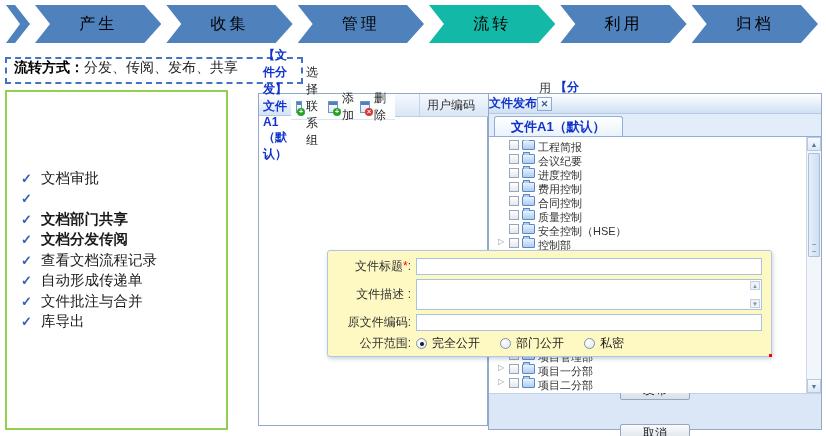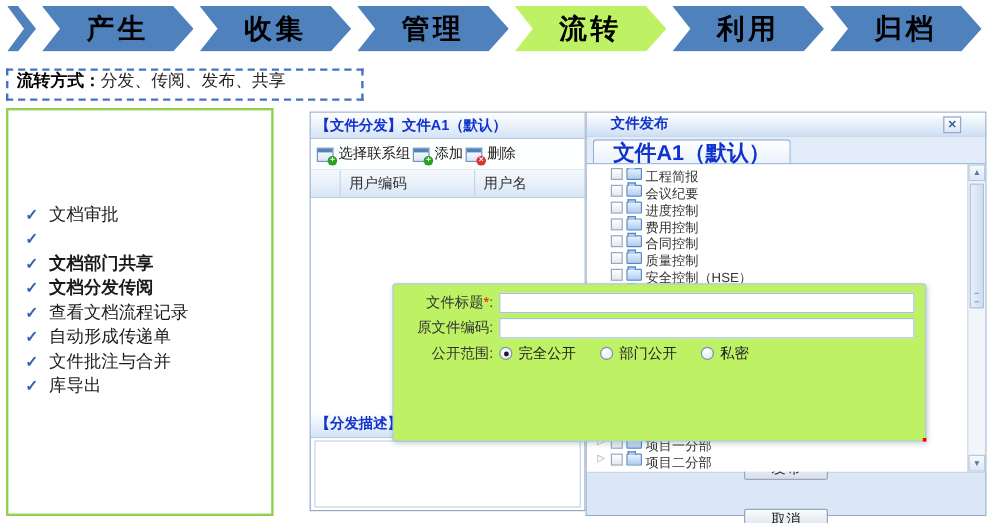--- a/index.html
+++ b/index.html
@@ -4,23 +4,23 @@
 <style>
   * { margin:0; padding:0; box-sizing:border-box; }
   body { background:#fff; font-family:"Liberation Sans", sans-serif; }
   #stage { position:relative; width:826px; height:436px; background:#fff; overflow:hidden; }
 
   
   .flow { position:absolute; left:6px; top:5px; width:812px; height:38px; display:flex; gap:5px; }
   .flow-lead { width:24px; height:38px; background:#4f81bd;
     clip-path:polygon(0 0,9px 0,100% 50%,9px 100%,0 100%,14px 50%); }
   .flow-step { flex:1; height:38px; background:#4f81bd; display:flex; align-items:center; justify-content:center;
-    font-size:23px; font-weight:bold; color:#000; letter-spacing:3px;
+    font-size:16px; font-weight:normal; color:#000; letter-spacing:3px;
     clip-path:polygon(0 0,calc(100% - 17px) 0,100% 50%,calc(100% - 17px) 100%,0 100%,15px 50%); }
-  .flow-step.active { background:#bef264; }
+  .flow-step.active { background:#14b8a6; }
 
   
   .note { position:absolute; left:5px; top:57px; width:298px; height:27px; border:2px dashed #4472c4;
     display:flex; align-items:flex-start; padding-left:7px; font-size:14px; color:#222; white-space:nowrap; }
   .note .prefix { font-weight:bold; color:#000; }
 
   
   .features { position:absolute; left:5px; top:90px; width:223px; height:340px; border:2px solid #92d050; background:#fff; }
   .features ul { list-style:none; margin-top:76px; padding-left:14px; }
   .features li { display:flex; align-items:center; gap:9px; height:20.5px; font-size:14.5px; color:#1a1a1a; }
@@ -29,21 +29,21 @@
 
   
   .titlebar { height:22px; background:linear-gradient(#ffffff,#d4e3f6); border-bottom:1px solid #b7c9e0;
     color:#1133cc; font-weight:bold; font-size:12px; display:flex; align-items:center; padding:0 4px; }
   .btn { min-width:58px; height:20px; background:linear-gradient(#fafbfc,#d8dfe9); border:1px solid #98a6bb;
     border-radius:2px; font-size:12px; color:#222; display:inline-flex; align-items:center; justify-content:center;
     padding:0 12px; cursor:default; }
 
   
   .dist { position:absolute; left:258px; top:93px; width:230px; height:333px; border:1px solid #93a9c8;
-    background:#fff; display:flex; flex-direction:column; }
+    background:#fff; display:flex; flex-direction:row; }
   .toolbar { height:26px; display:flex; align-items:center; gap:2px; padding:0 5px; background:#fdfefe;
     border-bottom:1px solid #dbe4f0; }
   .tool-btn { display:flex; align-items:center; gap:4px; font-size:12px; color:#222; }
   .tool-icon { position:relative; width:14px; height:12px; border:1px solid #6f94c4;
     background:linear-gradient(#ffffff,#dbe7f6); }
   .tool-icon::before { content:""; position:absolute; top:0; left:0; right:0; height:3px; background:#4f81bd; }
   .tool-icon::after { position:absolute; right:-4px; bottom:-4px; width:8px; height:8px; border-radius:50%;
     color:#fff; font-size:7px; line-height:8px; text-align:center; font-weight:bold; }
   .tool-icon.add::after { content:"+"; background:#27a427; }
   .tool-icon.del::after { content:"\00d7"; background:#d93535; }
@@ -53,28 +53,28 @@
   .gcol1 { width:112px; border-right:1px solid #c3d4e8; display:flex; align-items:center; padding-left:7px; }
   .gcol2 { flex:1; display:flex; align-items:center; padding-left:7px; }
   .grid-body { flex:1; background:#fff; }
   .desc-box { margin:2px 3px; height:56px; border:1px solid #c3d4e8; background:#fff; }
   .dist-footer { height:31px; background:#e6edf7; display:flex; align-items:center; padding-left:8px; }
 
   
   .pub { position:absolute; left:488px; top:93px; width:334px; height:337px; border:1px solid #93a9c8;
     background:#fff; display:flex; flex-direction:column; }
   .pub-title { height:20px; background:linear-gradient(#ffffff,#cfe0f4); border-bottom:1px solid #b7c9e0;
-    display:flex; align-items:center; justify-content:space-between; padding:0 20px;
+    display:flex; align-items:center; padding:0 0;
     color:#1133cc; font-weight:bold; font-size:12px; }
   .close-btn { width:15px; height:14px; border:1px solid #8fa8cc; background:linear-gradient(#fff,#dde8f6);
     display:flex; align-items:center; justify-content:center; font-size:9px; color:#3a5a9c; font-weight:bold; }
   .tab-strip { height:23px; background:#e3edfa; display:flex; align-items:flex-end; padding-left:5px;
     border-bottom:1px solid #8fafd8; }
   .tab { height:20px; background:linear-gradient(#ffffff,#eaf2fc); border:1px solid #8fafd8; border-bottom:none;
-    border-radius:3px 3px 0 0; display:flex; align-items:center; padding:0 16px; font-size:18px;
+    border-radius:3px 3px 0 0; display:flex; align-items:center; padding:0 16px; font-size:13px;
     font-weight:bold; color:#1133cc; }
   .tree-wrap { flex:1; position:relative; background:#fff; }
   .tree { position:absolute; left:0; top:3px; right:16px; bottom:0; padding-left:9px; overflow:hidden; }
   .tree-row { height:14px; display:flex; align-items:flex-start; gap:3px; font-size:11px; color:#333; white-space:nowrap; }
   .tree-spacer { height:84px; }
   .expander { width:8px; font-size:8px; color:#9a9a9a; line-height:8px; }
   .tree-check { width:10px; height:10px; border:1px solid #9aa7b8; background:linear-gradient(#ffffff,#e3e8ef); flex:none; }
   .folder { position:relative; width:13px; height:10px; border:1px solid #5a87c5; border-radius:1px;
     background:linear-gradient(#e8f2fd,#aecdf0); flex:none; }
   .folder::before { content:""; position:absolute; top:-3px; left:0; width:5px; height:2px;
@@ -85,21 +85,21 @@
   .sb-up { top:0; } .sb-down { bottom:0; }
   .sb-thumb { position:absolute; left:1px; right:1px; top:16px; height:104px;
     background:linear-gradient(90deg,#e8eff9,#cdddf1); border:1px solid #aabfda; border-radius:1px; }
   .sb-thumb::after { content:""; position:absolute; left:3px; right:3px; bottom:4px; height:6px;
     border-top:1px solid #8aa4c8; border-bottom:1px solid #8aa4c8; }
   .pub-footer { height:36px; background:#dbe7f6; border-top:1px solid #c2d3e8;
     display:flex; align-items:center; justify-content:center; gap:24px;flex-direction:column; }
   .pub-footer .btn { min-width:70px; }
 
   
-  .dialog { position:absolute; left:327px; top:236px; width:445px; height:132px; background:#bef264;
+  .dialog { position:absolute; left:327px; top:250px; width:445px; height:107px; background:#fef9c3;
     border:1px solid #b0c6e4; border-radius:3px; box-shadow:1px 2px 4px rgba(60,80,120,.25); z-index:5;
     padding:7px 9px 4px 0; }
   .drow { display:flex; align-items:center; margin-bottom:4px; }
   .dlabel { width:88px; text-align:right; font-size:12px; color:#333; padding-right:5px; flex:none; white-space:nowrap; }
   .req { color:#ff0000; }
   .dinput { flex:1; height:17px; background:#fff; border:1px solid #a9c2e2; font-size:12px; padding:0 3px;
     font-family:"Liberation Sans", sans-serif; }
   .dtext-wrap { flex:1; position:relative; height:31px; background:#fff; border:1px solid #a9c2e2; }
   .dtext { width:100%; height:100%; border:none; resize:none; font-size:12px; font-family:"Liberation Sans", sans-serif; }
   .mini-arrow { position:absolute; right:1px; width:10px; height:9px; font-size:6px; color:#7b90ab;
@@ -290,20 +290,28 @@
       <div class="btn">取消</div>
     </div>
   </div>
 
   <div class="dialog">
     <div class="drow">
       <div class="dlabel"><span>文件标题</span><span class="req">*</span><span>:</span></div>
       <input class="dinput" value="" style="">
     </div>
     <div class="drow">
+      <div class="dlabel">文件描述 :</div>
+      <div class="dtext-wrap">
+        <textarea class="dtext" style=""></textarea>
+        <span class="mini-arrow ma-up">▲</span>
+        <span class="mini-arrow ma-down">▼</span>
+      </div>
+    </div>
+    <div class="drow">
       <div class="dlabel">原文件编码:</div>
       <input class="dinput" value="" style="">
     </div>
     <div class="drow">
       <div class="dlabel">公开范围:</div>
       <div class="scope-opts">
           <label class="scope-opt">
             <span class="radio sel"></span>
             <span>完全公开</span>
           </label>

